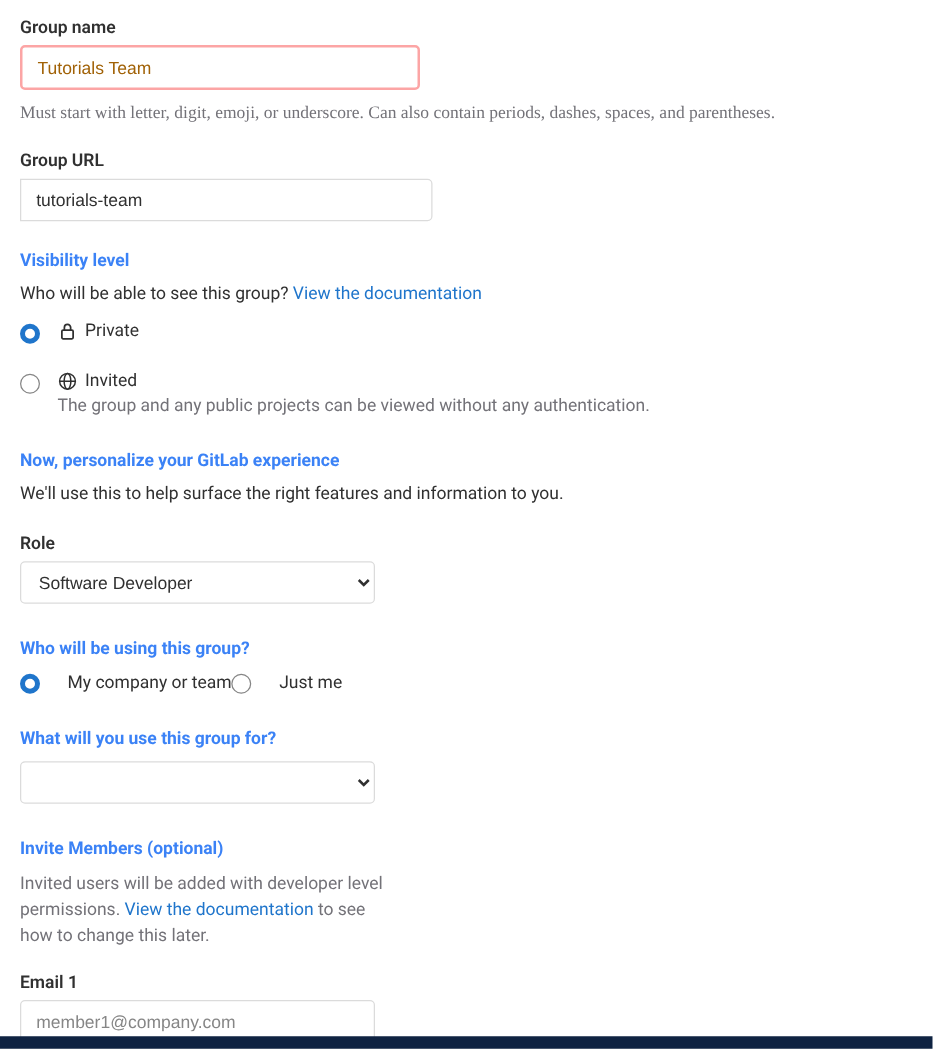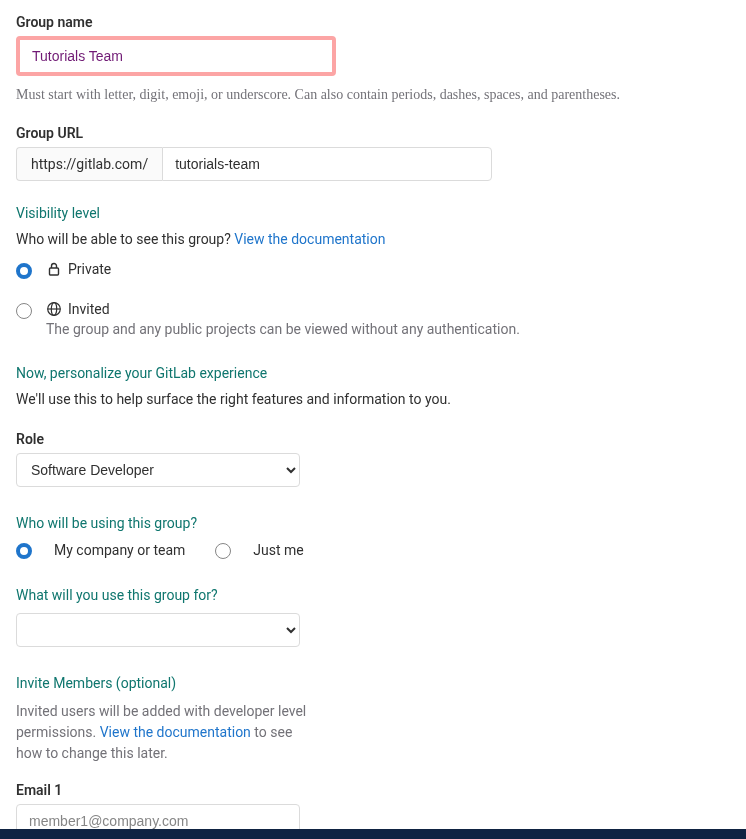--- a/index.html
+++ b/index.html
@@ -14,24 +14,24 @@
     .label {
       font-weight: 600;
       color: #303030;
       margin-bottom: 6px;
       display: block;
       margin-top: 4px;
     }
     .text-input {
       width: 320px;
       padding: 8px 12px;
-      border: 4px solid #fca5a5;
+      border: 2px solid #fca5a5;
       border-radius: 4px;
       font-size: 14px;
-      color: #701a75;
+      color: #a16207;
       outline: none;
     }
     .hint {
       color: #737278;
       font-size: 14px;
       margin-top: 8px;
       margin-bottom: 20px;
       line-height: 1.5;
       font-family: Liberation Serif, serif;
     }
@@ -51,22 +51,22 @@
       flex: 0 0 auto;
       width: 330px;
       padding: 8px 12px;
       border: 1px solid #dbdbdb;
       border-radius: 0 4px 4px 0;
       font-size: 14px;
       color: #303030;
       outline: none;
     }
     .section-heading {
-      font-weight: 400;
-      color: #0f766e;
+      font-weight: 700;
+      color: #3b82f6;
       margin-bottom: 10px;
       margin-top: 6px;
     }
     .subtext {
       color: #303030;
       margin-bottom: 14px;
     }
     .link {
       color: #1f75cb;
       text-decoration: none;
@@ -119,21 +119,20 @@
       border: 1px solid #dbdbdb;
       border-radius: 4px;
       font-size: 14px;
       color: #303030;
       background: #fff;
       cursor: pointer;
     }
     .block-mt { margin-top: 28px; }
     .inline-radios {
       display: flex;
-      gap: 30px;
     }
     .inline-radio-item {
       display: flex;
       align-items: center;
       gap: 8px;
     }
     .email-input {
       width: 284px;
       padding: 8px 12px;
       border: 1px solid #dbdbdb;
@@ -165,21 +164,20 @@
 
 
 
 <label class="label">Group name</label>
 <input type="text" class="text-input" value="Tutorials Team" style="">
 <div class="hint">Must start with letter, digit, emoji, or underscore. Can also contain periods, dashes, spaces, and parentheses.</div>
 
 
 <label class="label">Group URL</label>
 <div class="url-row">
-  <div class="url-prefix">https://gitlab.com/</div>
   <input type="text" class="url-input" value="tutorials-team" style="">
 </div>
 
 
 <div class="section-heading">Visibility level</div>
 <div class="subtext">
   <span>Who will be able to see this group? </span>
   <a class="link">View the documentation</a>
 </div>
 

